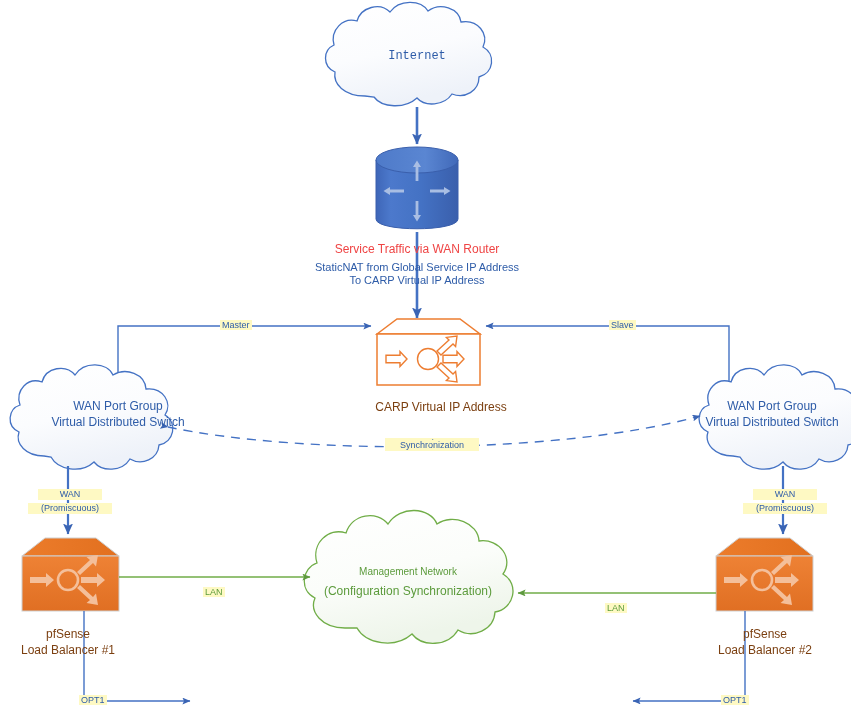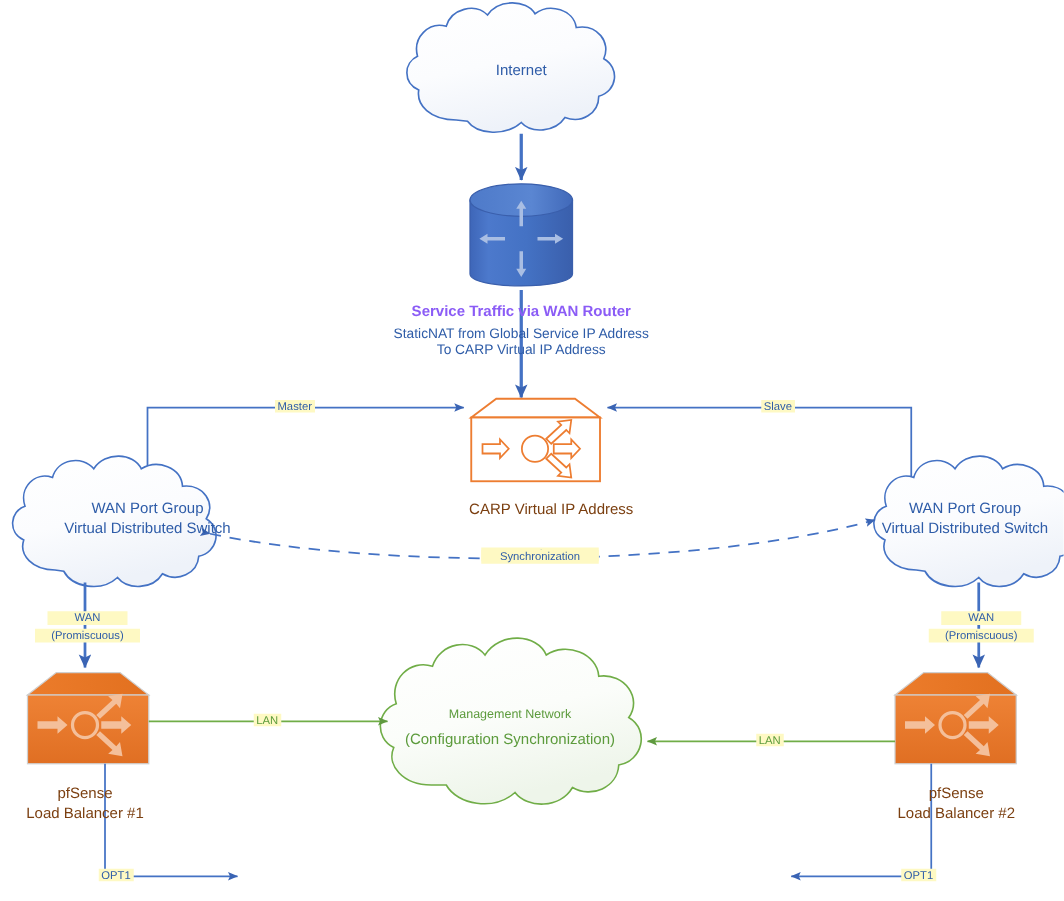--- a/index.html
+++ b/index.html
@@ -24,35 +24,35 @@
     width: 851px;
     height: 721px;
   }
   .lbl {
     position: absolute;
     text-align: center;
     white-space: nowrap;
     line-height: 1.25;
   }
   .lbl-blue   { color: #2E5CA8; }
-  .lbl-dark   { color: #8b5cf6; font-weight: bold; }
+  .lbl-dark   { color: #ef4444; }
   .lbl-brown  { color: #7B3F10; }
   .lbl-green  { color: #5C9B3C; }
   .f11 { font-size: 11px; }
   .f12 { font-size: 12px; }
   .f13 { font-size: 10px; }
   .edge-lbl {
     position: absolute;
     font-size: 9px;
     background: #fef9c3;
     padding: 0 2px;
     white-space: nowrap;
   }
   .edge-lbl-blue { color: #2E5CA8; }
-  .edge-lbl-green { color: #5C9B3C; }
+  .edge-lbl-green { color: #5C9B3C; margin-top: 16px; }
   .edge-lbl-multi { line-height: 1.2; text-align: center; }
 </style>
 </head>
 <body>
 
 <div id="canvas">
 
   <svg id="svg-layer" viewBox="0 0 851 721">
     <defs>
       <linearGradient id="cloudBlueFill" x1="0" y1="0" x2="0.35" y2="1">
@@ -235,21 +235,21 @@
     <line x1="716" y1="593" x2="518" y2="593" stroke="#70AD47" stroke-width="1.4" marker-end="url(#arrGreen)"></line>
 
     <g>
       <path d="M84,611 L84,701 L190,701" fill="none" stroke="#4472C4" stroke-width="1.4" marker-end="url(#arrBlue)"></path>
     </g>
     <g>
       <path d="M745,611 L745,701 L633,701" fill="none" stroke="#4472C4" stroke-width="1.4" marker-end="url(#arrBlue)"></path>
     </g>
   </svg>
 
-  <div class="lbl lbl-blue f12" style="left:367px; top:49px; width:100px;">Internet</div>
+  <div class="lbl lbl-blue f12" style="left:367px; top:49px; width:100px;font-family:Liberation Mono, monospace;">Internet</div>
 
   <div class="lbl lbl-dark f12" style="left:292px; top:242px; width:250px;">Service Traffic via WAN Router</div>
 
   <div class="lbl lbl-blue f11" style="left:297px; top:274px; width:240px;">To CARP Virtual IP Address</div>
   <div class="lbl lbl-blue f11" style="left:297px; top:261px; width:240px;">StaticNAT from Global Service IP Address</div>
 
   <div class="lbl lbl-brown f12" style="left:351px; top:400px; width:180px;">CARP Virtual IP Address</div>
 
   <div class="lbl lbl-blue f12" style="left:8px; top:399px; width:220px;">WAN Port Group</div>
   <div class="lbl lbl-blue f12" style="left:8px; top:415px; width:220px;">Virtual Distributed Switch</div>

